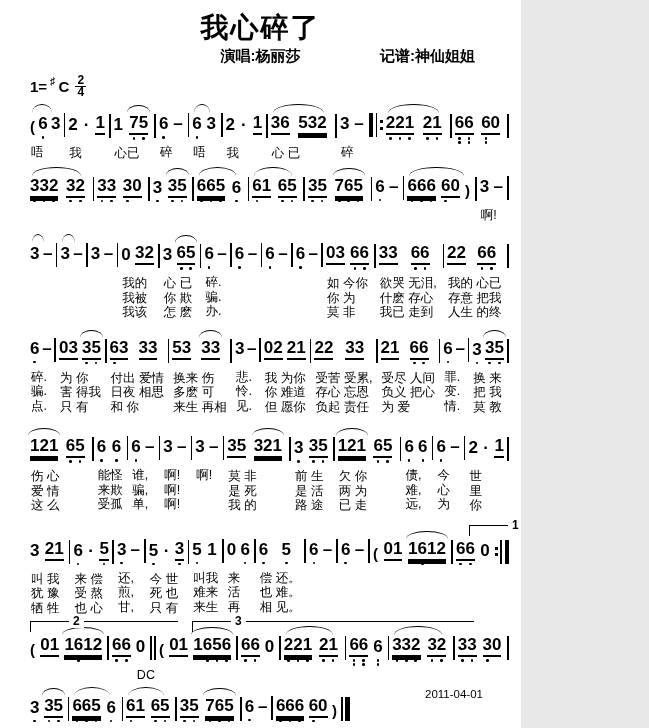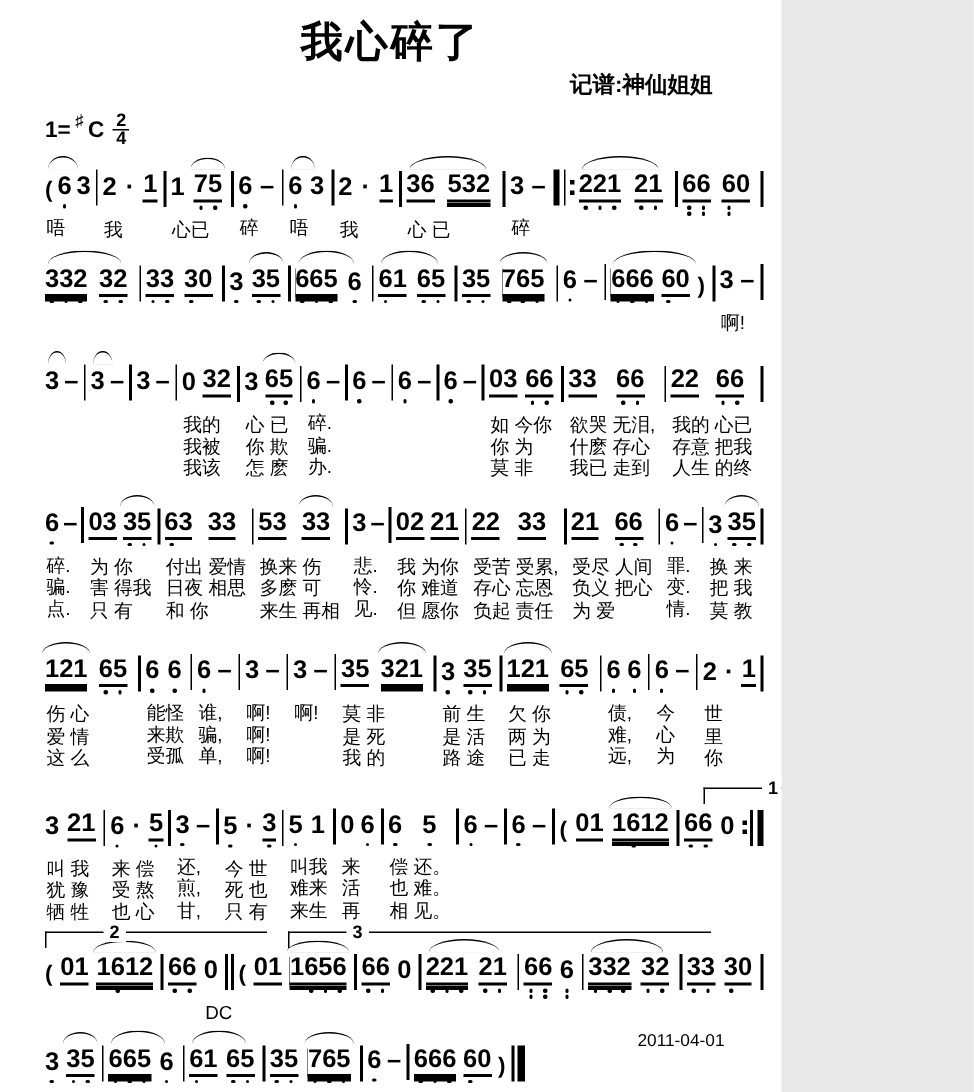--- a/index.html
+++ b/index.html
@@ -45,20 +45,21 @@
   .volta span{position:absolute;top:-8px;left:38px;background:#fff;padding:0 4px;font-size:12px;font-weight:bold;line-height:14px;}
   .datefoot{position:absolute;right:38px;top:688px;font-size:11.5px;}
 </style>
 </head>
 <body>
 
 <div class="sheet">
   <div class="hdr">
     <div class="title">我心碎了</div>
     <div class="subrow">
+      <span class="performer">演唱:杨丽莎</span>
       <span class="notator">记谱:神仙姐姐</span>
     </div>
     <div class="keysig">
       <span>1=</span>
         <span class="sharp">♯</span>
         <span>C</span>
       <span class="frac">
         <span class="num">2</span>
         <span class="den">4</span>
       </span>

